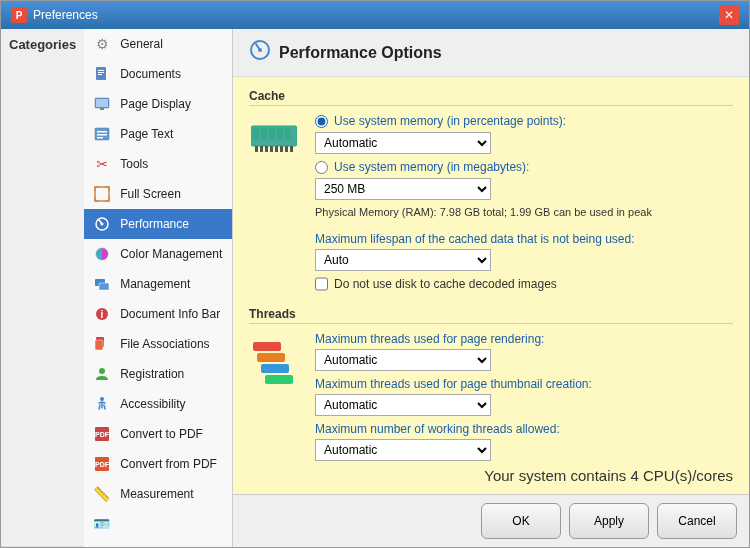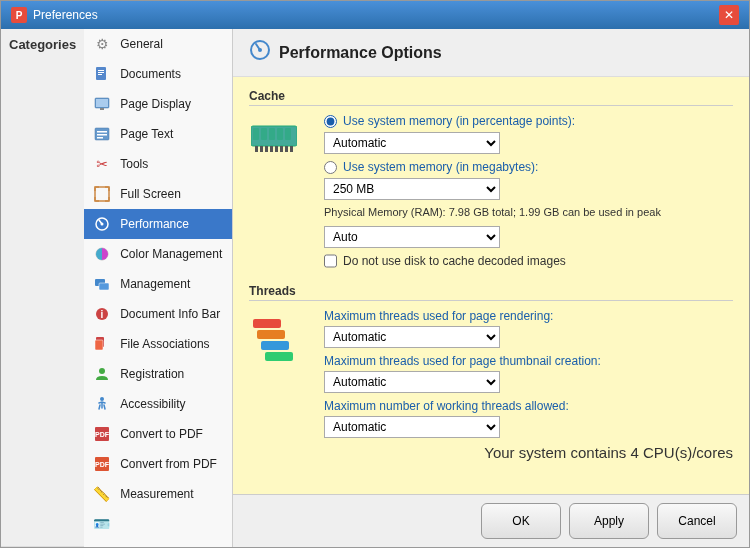--- a/index.html
+++ b/index.html
@@ -157,21 +157,21 @@
     .section-title {
       font-size: 12px;
       font-weight: bold;
       color: #333;
       margin-bottom: 8px;
       padding-bottom: 2px;
       border-bottom: 1px solid #ccc;
     }
     .section-body {
       display: flex;
-      gap: 25px;
+      gap: 16px;
       align-items: flex-start;
     }
     .section-icon {
       flex-shrink: 0;
       display: flex;
       align-items: flex-start;
       padding-top: 4px;
     }
     .section-controls {
       flex: 1;
@@ -193,21 +193,21 @@
       padding: 2px 4px;
       border: 1px solid #aaa;
       background: white;
       font-size: 12px;
       margin-bottom: 6px;
       appearance: auto;
     }
     .info-text {
       font-size: 11px;
       color: #333;
-      margin-bottom: 8px;
+      margin-bottom: 14px;
     }
     .label-text {
       font-size: 12px;
       color: #1a5eab;
       display: block;
       margin-bottom: 3px;
     }
     .checkbox-row {
       display: flex;
       gap: 6px;
@@ -457,20 +457,21 @@
                 <option>Automatic</option>
               </select>
               <div class="radio-row">
                 <input type="radio" name="memory-mode" class="radio-input" style="">
                 <label>Use system memory (in megabytes):</label>
               </div>
               <select class="select-control">
                 <option>250 MB</option>
               </select>
               <div class="info-text">Physical Memory (RAM): 7.98 GB total; 1.99 GB can be used in peak</div>
+              <span class="label-text">Maximum lifespan of the cached data that is not being used:</span>
               <select class="select-control">
                 <option>Auto</option>
               </select>
               <div class="checkbox-row">
                 <input type="checkbox" style="">
                 <label>Do not use disk to cache decoded images</label>
               </div>
             </div>
           </div>
         </div>

